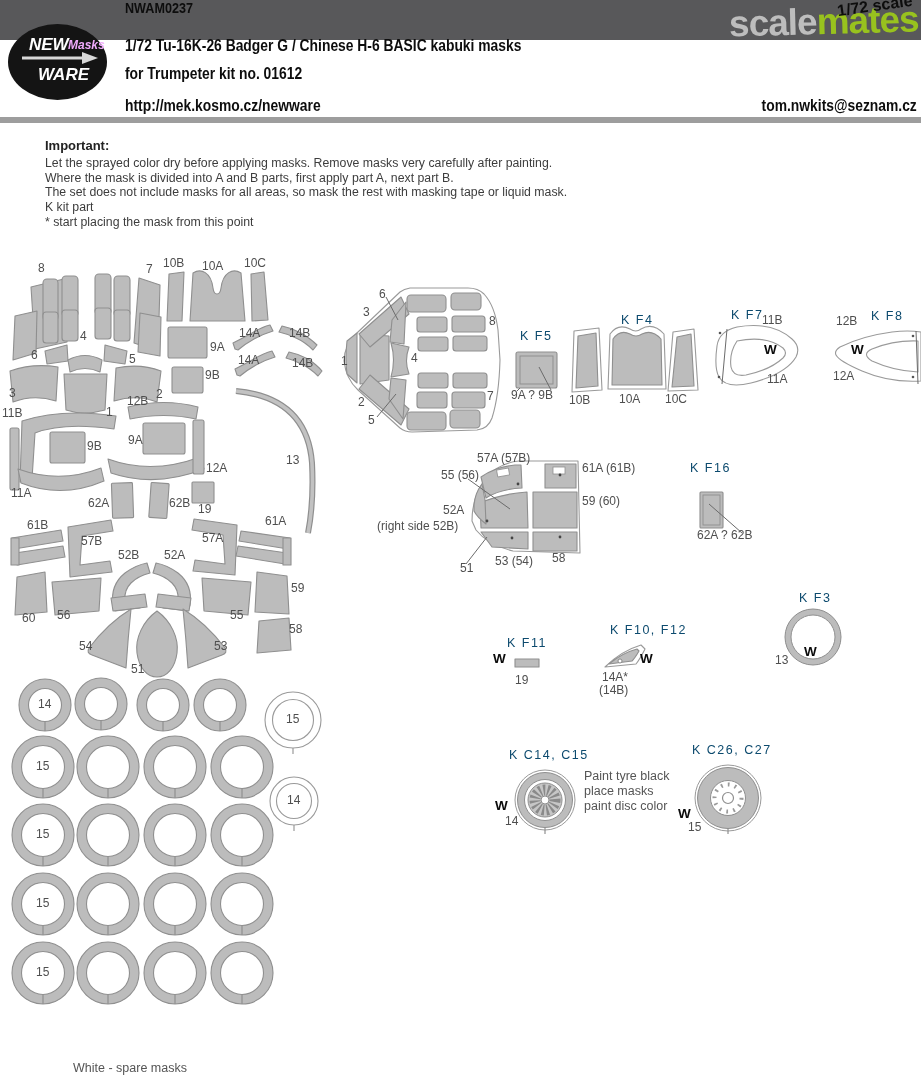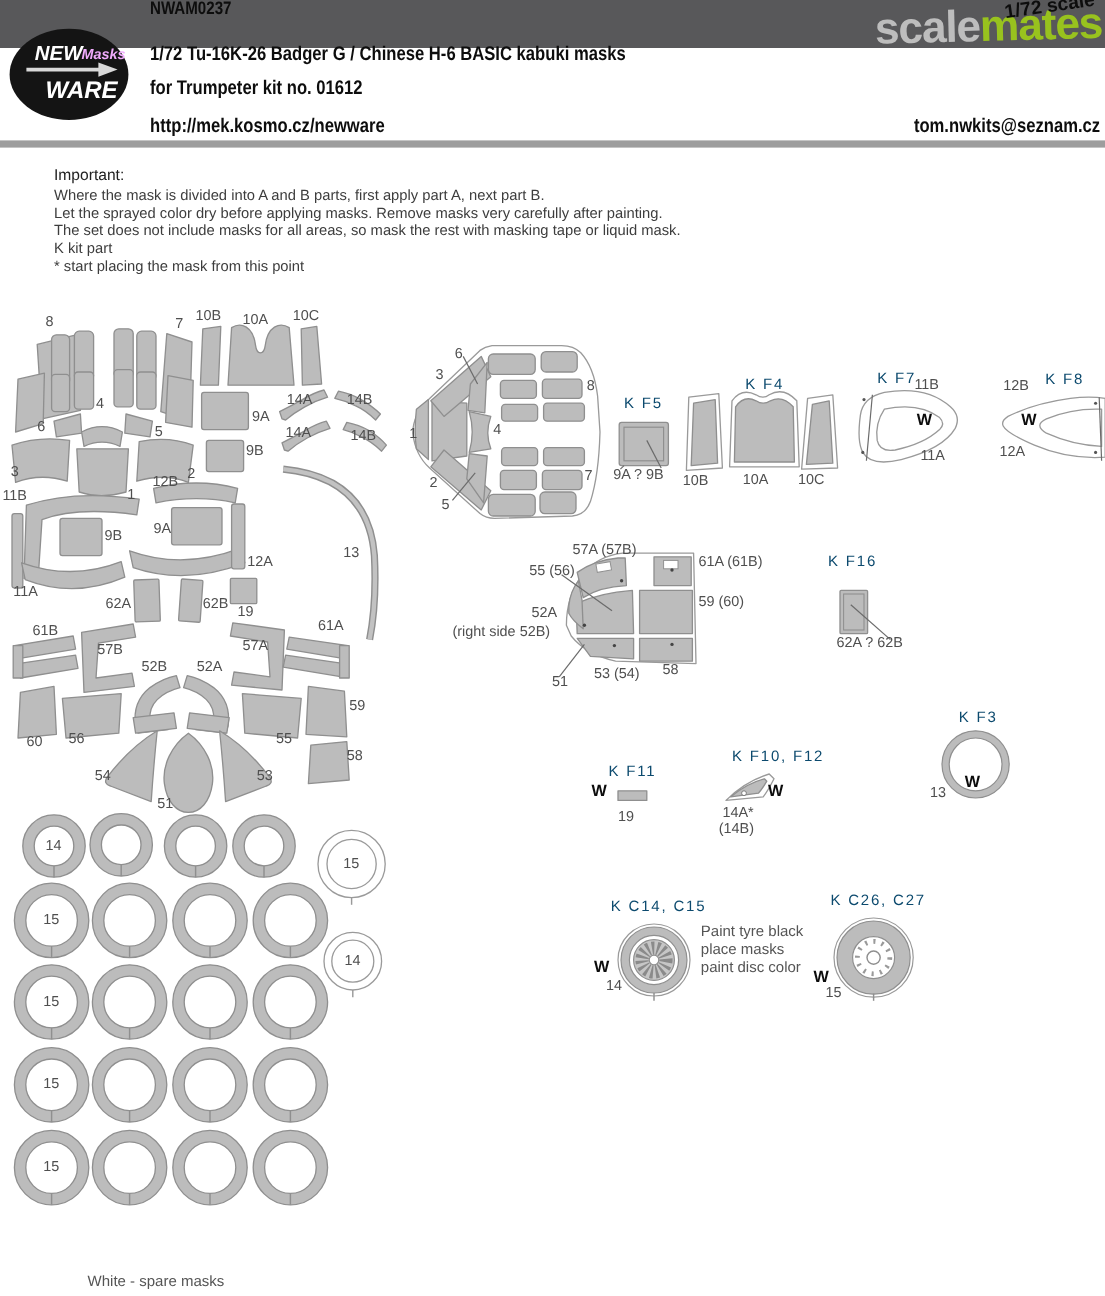--- a/index.html
+++ b/index.html
@@ -19,24 +19,24 @@
   .title1{left:125px;top:36px;font-size:16.5px;}
   .title2{left:125px;top:64px;font-size:16.5px;}
   .url{left:125px;top:96px;font-size:16.5px;}
   .email{left:auto;right:4px;top:96px;font-size:16.5px;transform:scaleX(.84);transform-origin:right top;}
   .sep{position:absolute;left:0;top:117px;width:921px;height:6px;background:#9d9d9d;}
   
   .logo{position:absolute;left:8px;top:24px;width:99px;height:76px;background:#141414;border-radius:50%;}
   .logo span{position:absolute;font-style:italic;font-weight:bold;line-height:1;}
   .logo .l-new{left:21px;top:12px;color:#fff;font-size:17px;}
   .logo .l-masks{left:60px;top:15px;color:#f0abfc;font-size:12px;}
-  .logo .l-ware{left:30px;top:42px;color:#fff;font-size:20px;}
+  .logo .l-ware{left:30px;top:42px;color:#fff;font-size:17px;}
   
   .imp{position:absolute;left:45px;top:139px;color:#3d3d3d;font-size:12.3px;line-height:14.8px;}
-  .imp .h{font-weight:normal;color:#222;font-size:13px;margin-bottom:2px;}
+  .imp .h{font-weight:bold;color:#222;font-size:13px;margin-bottom:2px;}
   .imp b{color:#111;}
   
   .lbl{position:absolute;color:#4f4f4f;font-size:12px;line-height:1;white-space:nowrap;}
   .lbl.group{font-size:12.5px;color:#0c4a6e;letter-spacing:1.5px;}
   .lbl.w{font-weight:bold;color:#0c0c0c;font-size:13.5px;letter-spacing:0;}
   .lbl.note{color:#555;font-size:12.5px;}
   
   svg{position:absolute;left:0;top:0;}
   .m{fill:#bcbcbc;stroke:#8f8f8f;stroke-width:1.1;stroke-linejoin:round;}
   .o{fill:#fff;stroke:#9a9a9a;stroke-width:1.1;stroke-linejoin:round;}
@@ -64,22 +64,22 @@
     <svg width="99" height="76">
       <line x1="14" y1="34" x2="76" y2="34" stroke="#d8d8d8" stroke-width="3"></line>
       <polygon points="74,28 90,34 74,40" fill="#d8d8d8"></polygon>
     </svg>
     <span class="l-ware">WARE</span>
   </div>
 
   <div class="imp">
     <div class="h">Important:</div>
     <div id="imp-lines">
+        <div>Let the sprayed color dry before applying masks. Remove masks very carefully after painting.</div>
         <div>Where the mask is divided into A and B parts, first apply part A, next part B.</div>
-        <div>Let the sprayed color dry before applying masks. Remove masks very carefully after painting.</div>
         <div>The set does not include masks for all areas, so mask the rest with masking tape or liquid mask.</div>
         <div>K kit part</div>
         <div>*  start placing the mask from this point</div>
       </div>
   </div>
 
   <svg width="921" height="1080" viewBox="0 0 921 1080">
     <defs>
       <g id="ringA">
           <circle r="26" class="m"></circle>

